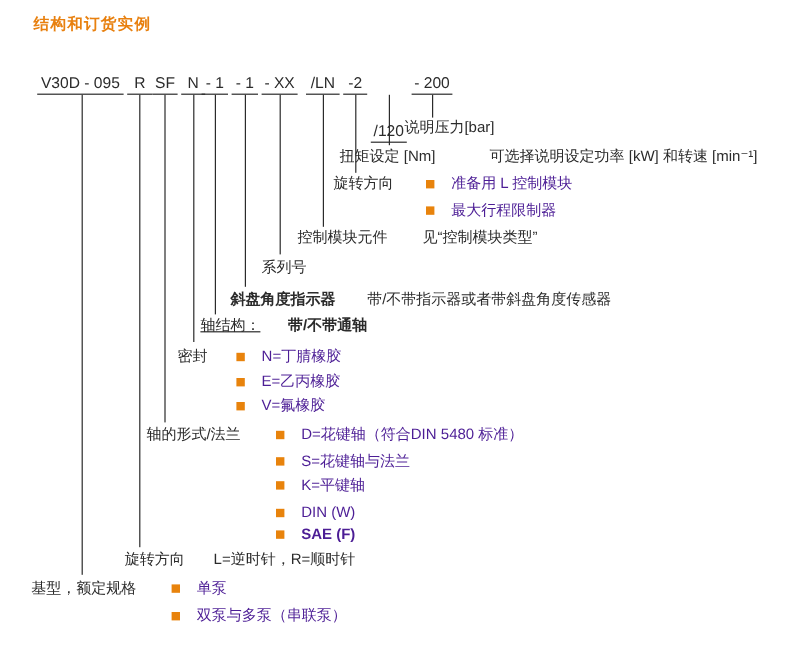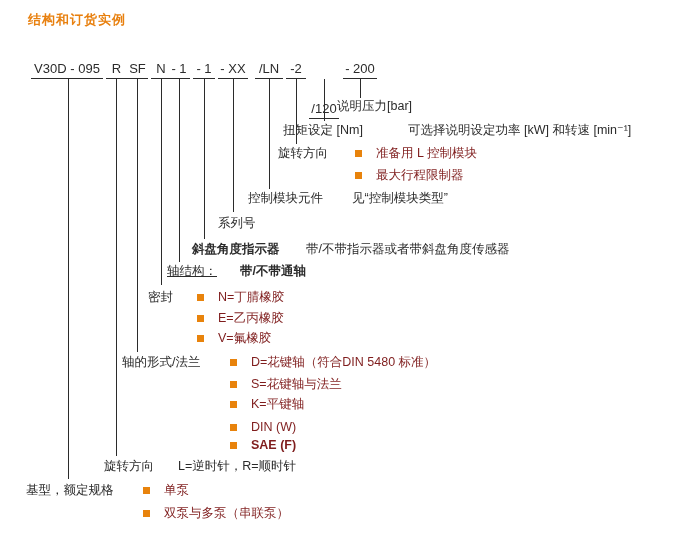--- a/index.html
+++ b/index.html
@@ -24,21 +24,21 @@
   }
   .vline{
     position:absolute;width:1px;background:#2b2b2b;top:79px;
   }
   .lbl{
     position:absolute;font-size:12.5px;line-height:14px;
     white-space:nowrap;color:#2b2b2b;
   }
   .bi{
     position:absolute;display:flex;align-items:center;gap:14px;
-    font-size:12.5px;line-height:14px;white-space:nowrap;color:#7f1d1d;
+    font-size:12.5px;line-height:14px;white-space:nowrap;color:#4c1d95;
   }
   .bullet{
     width:7px;height:7px;background:#e8830c;flex:0 0 auto;display:inline-block;
   }
 </style>
 </head>
 <body>
 
 <div class="page">
 

